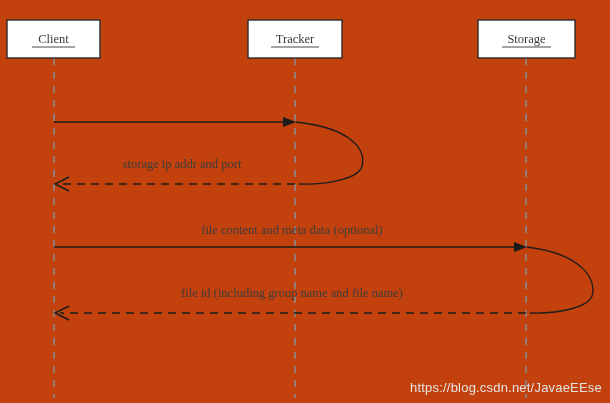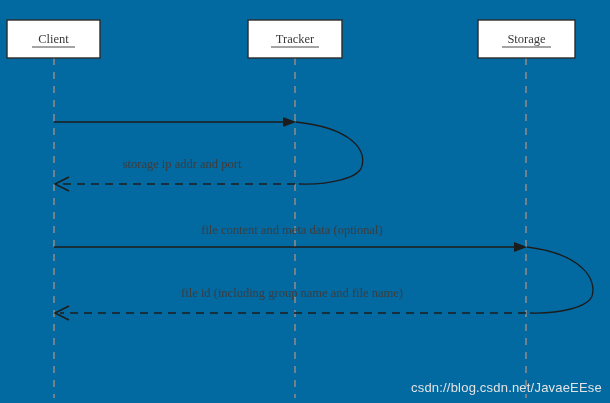--- a/index.html
+++ b/index.html
@@ -4,21 +4,21 @@
 <style>
   html, body {
     margin: 0;
     padding: 0;
     background: #ffffff;
   }
   #canvas {
     position: relative;
     width: 610px;
     height: 403px;
-    background: #0369a1;
+    background: #c2410c;
     overflow: hidden;
     font-family: "Liberation Serif", "DejaVu Serif", serif;
   }
   svg.diagram {
     position: absolute;
     left: 0;
     top: 0;
     width: 610px;
     height: 403px;
   }
@@ -144,15 +144,15 @@
     </g>
 
     <g>
       <text class="msg-label" x="292" y="297">file id (including group name and file name)</text>
       <line class="msg-dashed" x1="526" y1="313" x2="60" y2="313"></line>
       <path class="arrowhead-open" d="M 69 306 L 55 313 L 69 320"></path>
     </g>
 
   </svg>
 
-  <div class="watermark">csdn://blog.csdn.net/JavaeEEse</div>
+  <div class="watermark">https://blog.csdn.net/JavaeEEse</div>
 
 </div>
 
 </body></html>

